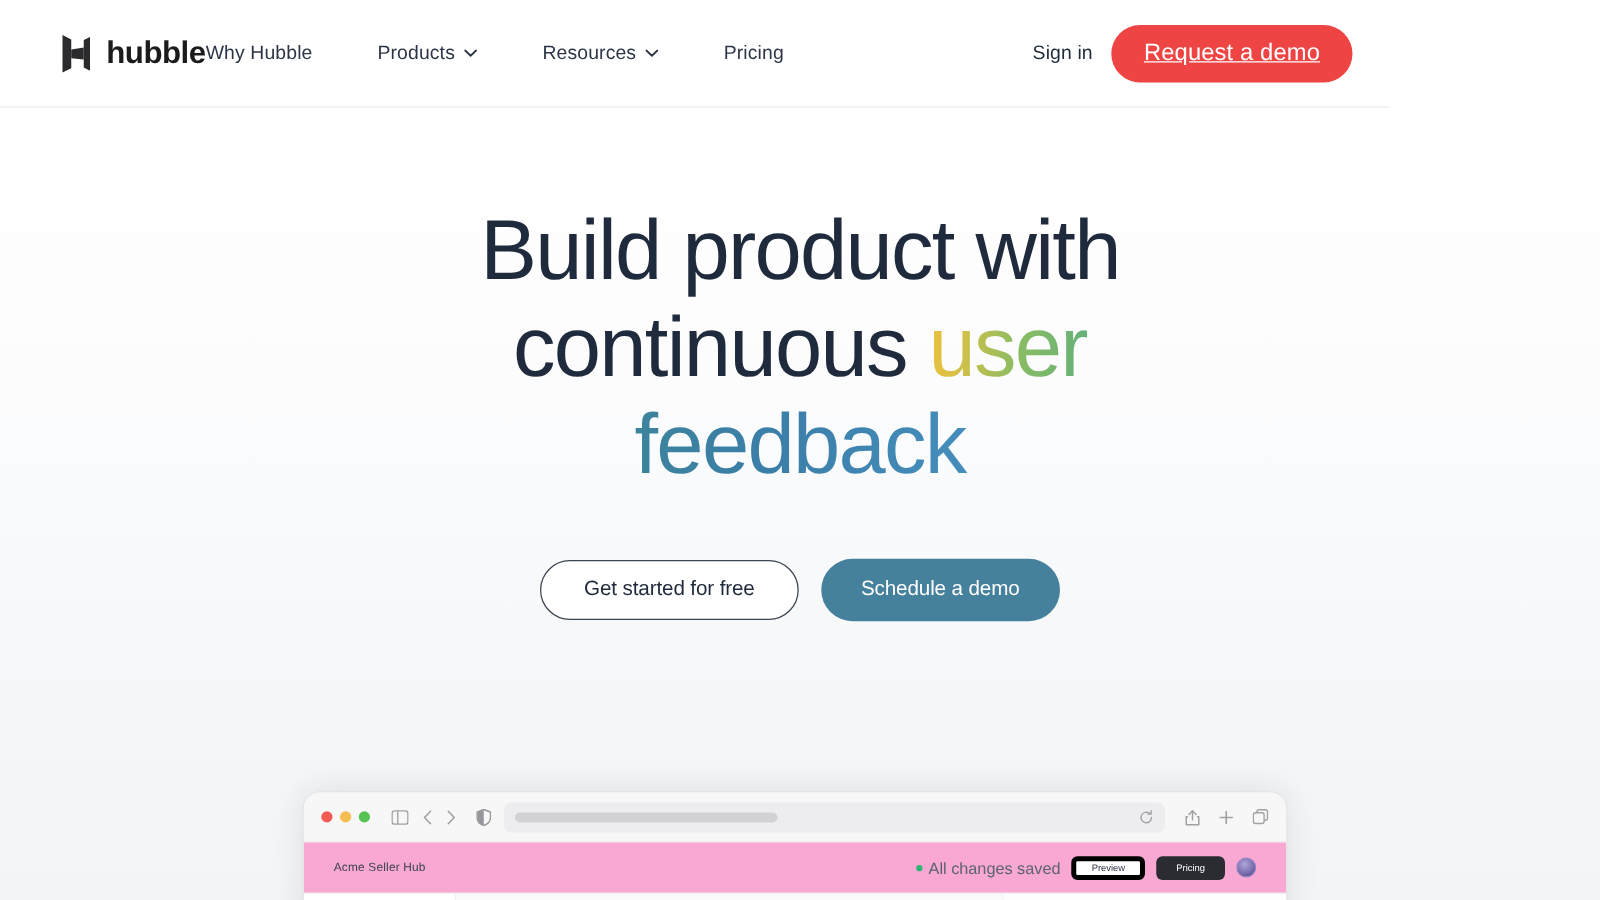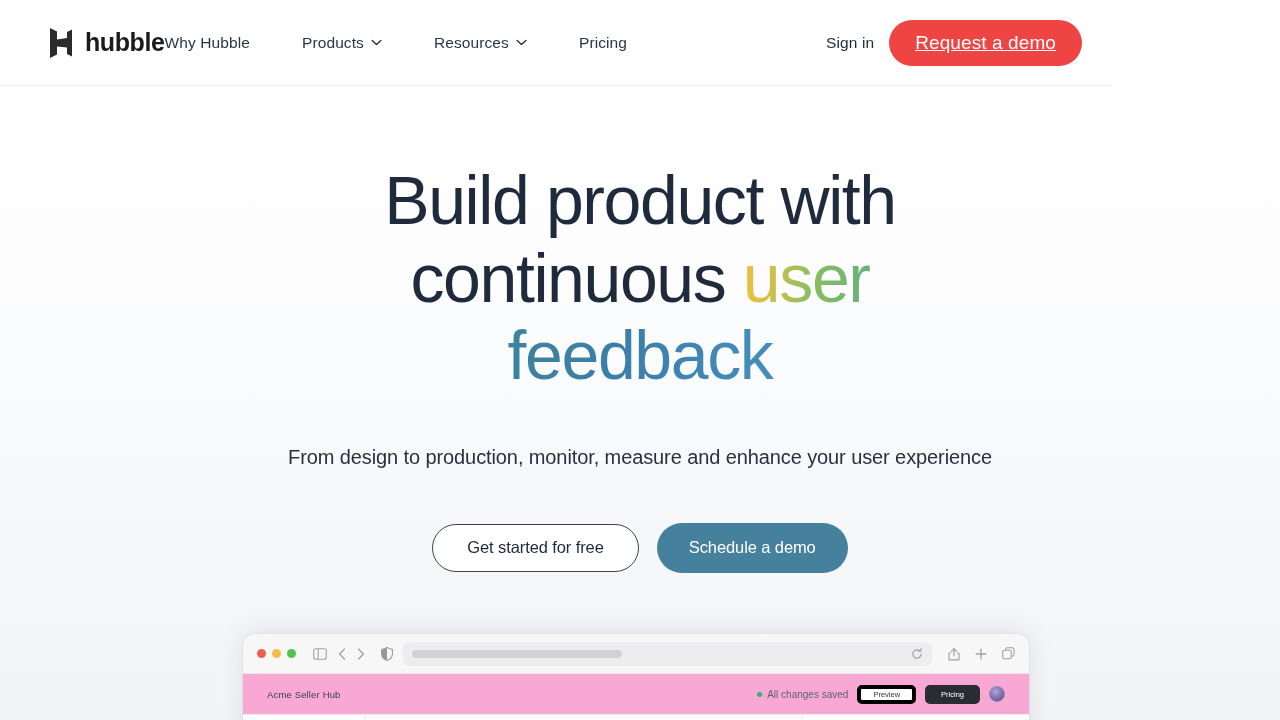--- a/index.html
+++ b/index.html
@@ -276,21 +276,21 @@
   .mk-appbar-right {
     margin-left: auto;
     display: flex;
     align-items: center;
     gap: 9px;
   }
   .mk-saved {
     display: flex;
     align-items: center;
     gap: 5px;
-    font-size: 10px;
+    font-size: 13px;
     color: #5b6270;
   }
   .dot-green {
     width: 5px; height: 5px; border-radius: 50%;
     background: #2bb673; display:block;
   }
   .mk-btn-preview {
     border: 4px solid #000000;
     border-radius: 5px;
     background: #fff;
@@ -398,21 +398,20 @@
   </header>
 
   <section class="hero">
 
     <h1 class="headline">
       <span class="ln">Build product with</span>
       <span class="ln"><span>continuous </span><span class="grad-user">user</span></span>
       <span class="ln grad-feedback">feedback</span>
     </h1>
 
-    <p class="subhead">From design to production, monitor, measure and enhance your user experience</p>
 
     <div class="cta-row">
       <button class="btn-outline">Get started for free</button>
       <button class="btn-solid">Schedule a demo</button>
     </div>
 
   </section>
 
   <div class="mockup">
 

